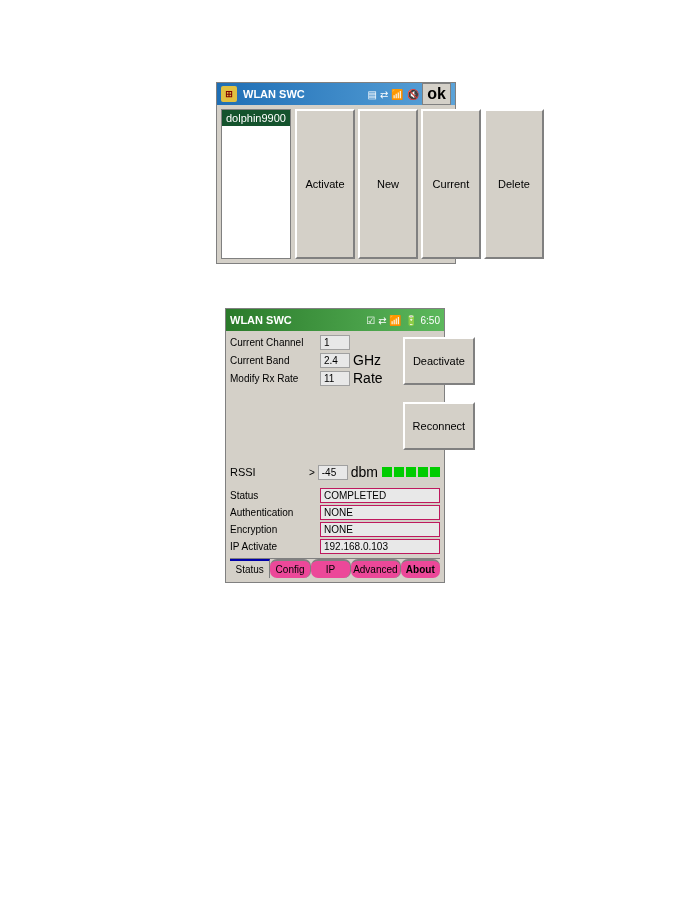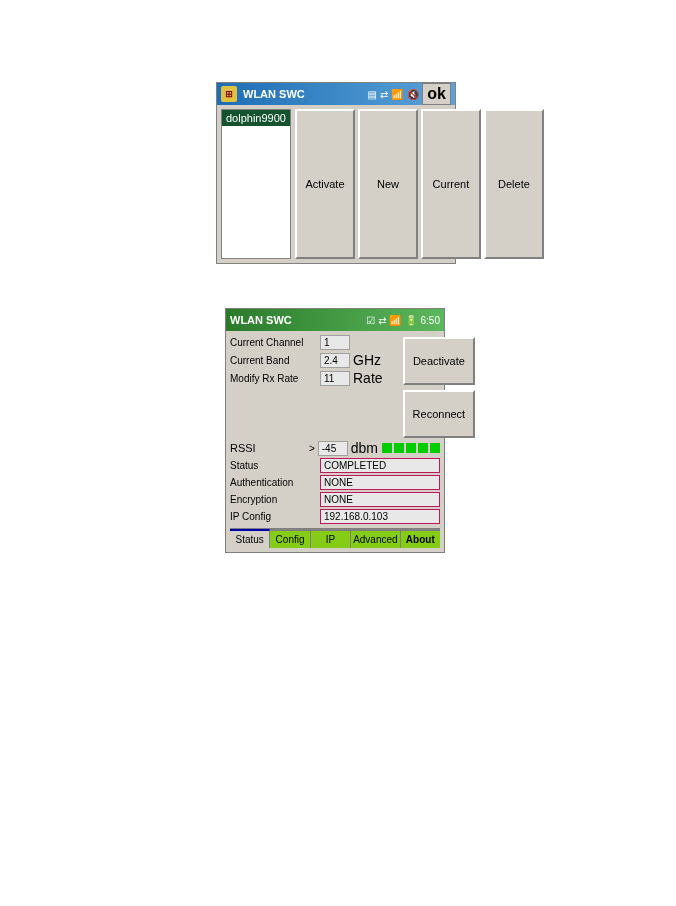--- a/index.html
+++ b/index.html
@@ -174,28 +174,28 @@
       font-size: 14px;
     }
 
     .action-btn2 {
       background: #d4d0c8;
       border: 2px solid;
       border-color: #ffffff #808080 #808080 #ffffff;
       padding: 16px 8px;
       font-size: 11px;
       cursor: pointer;
-      margin-bottom: 2px;
+      margin-bottom: 14px;
       display: block;
     }
 
     .rssi-row {
       display: flex;
       align-items: center;
-      margin-bottom: 2px;
+      margin-bottom: 8px;
     }
 
     .signal-bars {
       display: flex;
       gap: 2px;
       margin-left: 4px;
     }
 
     .signal-bar {
       width: 10px;
@@ -231,22 +231,23 @@
       border-right: none;
       font-weight: bold;
     }
 
     .tab-active {
       background: #d4d0c8;
       border-top-color: #0000aa;
     }
 
     .tab-inactive {
-      background: #84cc16;
+      background: #ec4899;
       border-top-color: #808080;
+      border-radius: 7px;
     }
   </style>
 </head>
 <body>
 
 <div class="window1">
   <div class="titlebar1">
     <div class="titlebar1-logo">⊞</div>
     <span class="titlebar1-title">WLAN SWC</span>
     <div class="titlebar1-icons">
@@ -334,21 +335,21 @@
       <span class="info-label">Authentication</span>
       <span class="status-box">NONE</span>
     </div>
 
     <div class="info-row">
       <span class="info-label">Encryption</span>
       <span class="status-box">NONE</span>
     </div>
 
     <div class="info-row">
-      <span class="info-label">IP Config</span>
+      <span class="info-label">IP Activate</span>
       <span class="status-box">192.168.0.103</span>
     </div>
 
     <div class="tab-bar">
       <div class="tab tab-active">Status</div>
       <div class="tab tab-inactive">Config</div>
       <div class="tab tab-inactive">IP</div>
       <div class="tab tab-inactive">Advanced</div>
       <div class="tab tab-inactive">About</div>
     </div>

